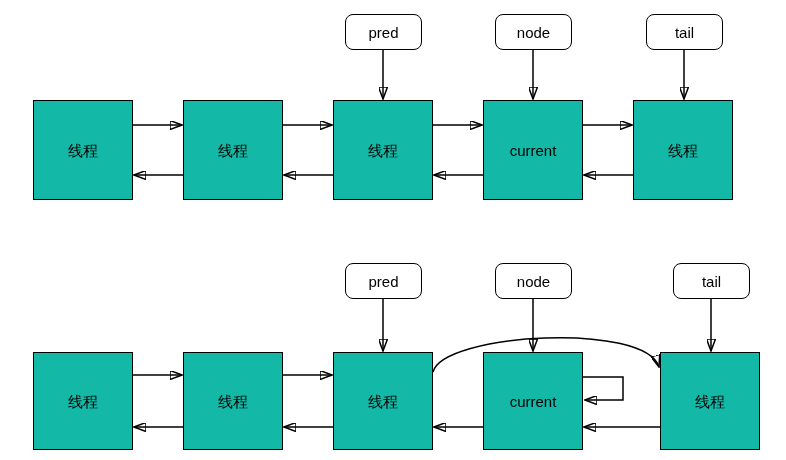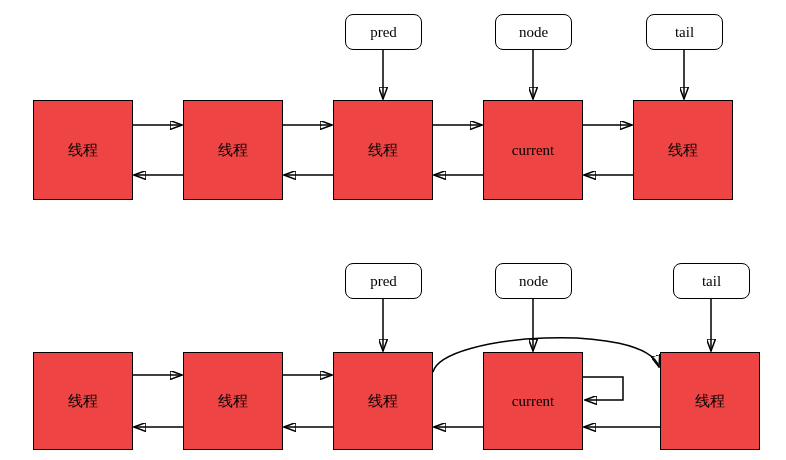--- a/index.html
+++ b/index.html
@@ -5,21 +5,21 @@
   html, body {
     margin: 0;
     padding: 0;
     background: #ffffff;
   }
   .canvas {
     position: relative;
     width: 786px;
     height: 460px;
     background: #ffffff;
-    font-family: Liberation Serif, serif;
+    font-family: Liberation Sans, sans-serif;
     color: #000000;
     overflow: hidden;
   }
   .connector-layer {
     position: absolute;
     left: 0;
     top: 0;
     width: 786px;
     height: 460px;
   }
@@ -27,21 +27,21 @@
   .connector-layer path {
     stroke: #000000;
     stroke-width: 1.5;
     fill: none;
   }
   .node-box {
     position: absolute;
     box-sizing: border-box;
     width: 100px;
     border: 1.5px solid #000000;
-    background: #ef4444;
+    background: #14b8a6;
     display: flex;
     align-items: center;
     justify-content: center;
     font-size: 15px;
     line-height: 1;
   }
   .row1-box { top: 100px; height: 100px; }
   .row2-box { top: 352px; height: 98px; }
   .ptr-label {
     position: absolute;

